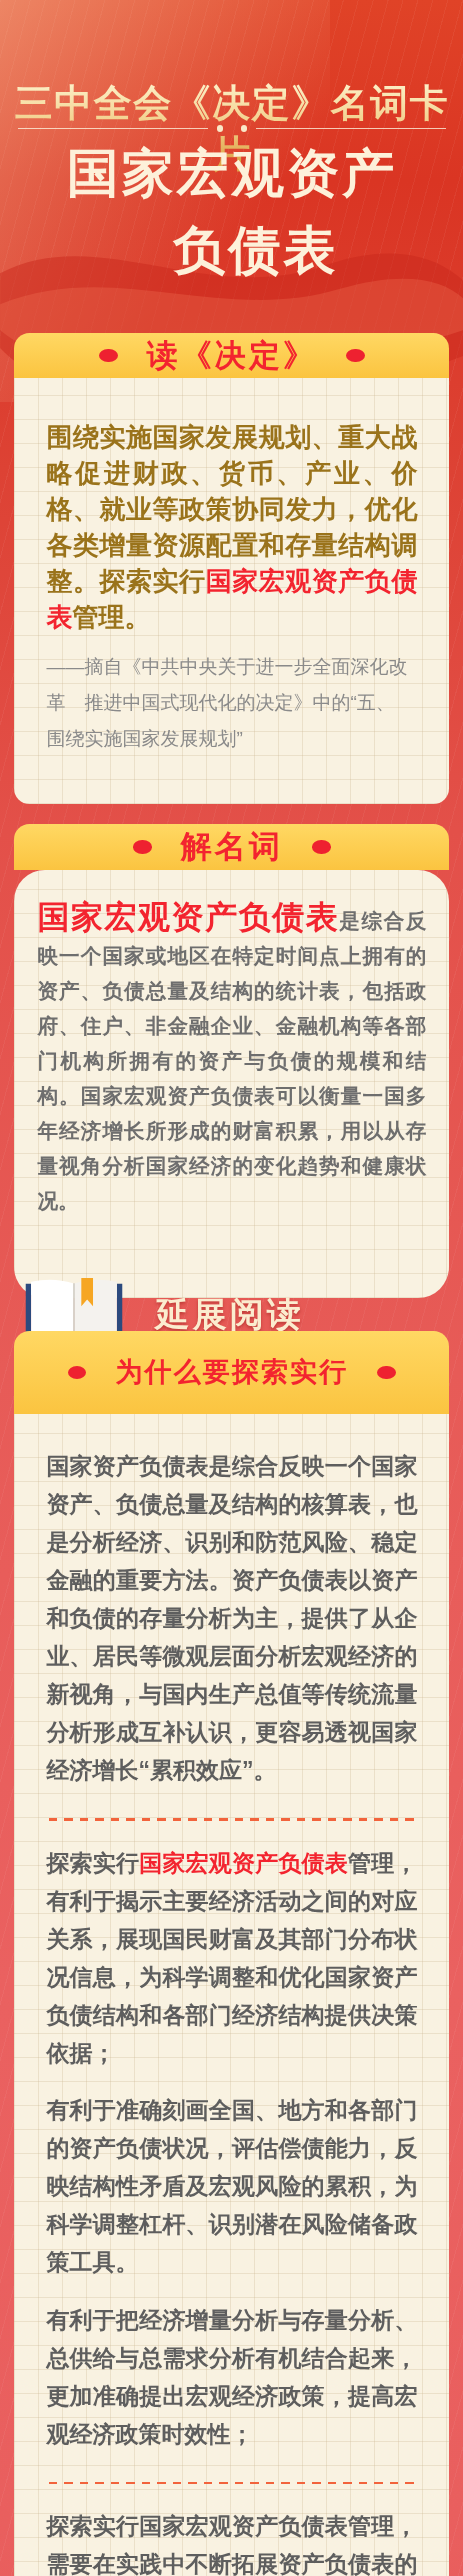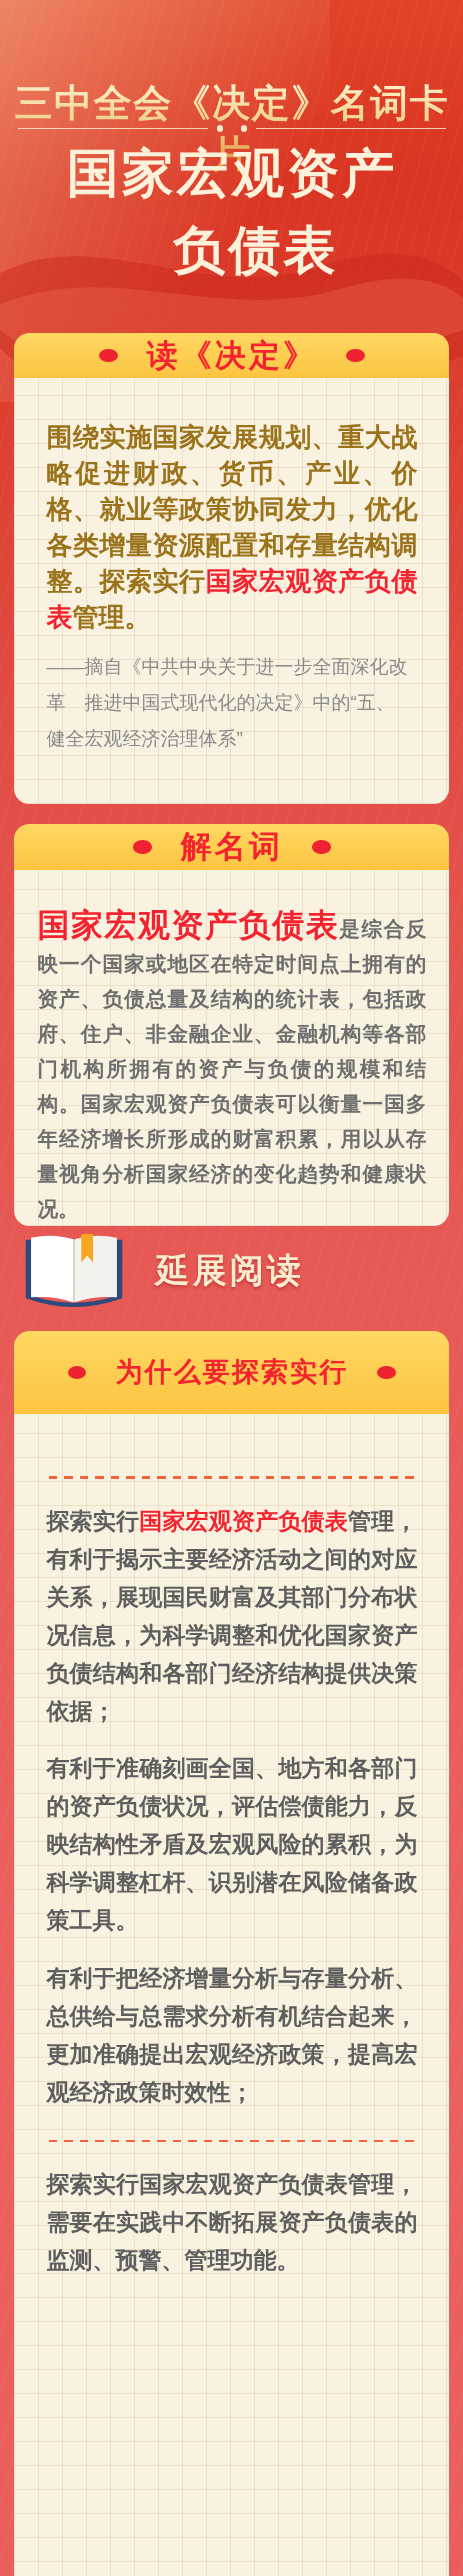--- a/index.html
+++ b/index.html
@@ -49,27 +49,27 @@
   #card-read .card-body{height:426px;padding:41px 32px 0;}
   .p-gold{margin:0;font-size:26px;line-height:36px;font-weight:bold;color:#9a731b;text-align:justify;}
   .hl{color:#f3242f;}
   .citation{margin:14.4px 0 0;font-size:19px;line-height:36px;color:#8a8a8a;
     white-space:pre-line;font-weight:normal;}
 
   
   #card-explain{top:824px;height:385px;}
   #card-explain .card-head{height:46px;}
   #card-explain .head-title{font-size:31px;}
-  #card-explain .card-body{height:356px;padding:38px 23px 0;}
+  #card-explain .card-body{height:428px;padding:30px 23px 0;border-radius:31px;}
   .p-serif{margin:0;font-family:"Liberation Serif","DejaVu Serif",serif;font-weight:bold;
     font-size:20.6px;line-height:35px;color:#6e6e6e;text-align:justify;}
   .p-serif .lead{font-size:32px;color:#f3242f;}
 
   
-  .reading{position:absolute;top:1232px;left:20.6px;display:flex;align-items:center;}
+  .reading{position:absolute;top:1276px;left:20.6px;display:flex;align-items:center;}
   .reading-label{margin-left:29px;font-family:"DejaVu Serif","Liberation Serif",serif;
     font-weight:bold;font-size:34px;color:#fbeccf;letter-spacing:3.1px;
     text-shadow:0 2.1px 3.1px rgba(140,20,15,.45);}
 
   
   #card-why{top:1331px;height:2095px;}
   #card-why .card-head{height:83px;border-radius:15.5px 15.5px 0 0;}
   .why-titles{display:flex;flex-direction:row;align-items:center;line-height:1.28;}
   .why-titles .head-title{font-size:27px;letter-spacing:2.1px;}
   #card-why .card-body{height:2012px;padding:33px 32px 26px;}
@@ -104,21 +104,21 @@
   <div class="card" id="card-read">
     <div class="card-head">
       <div class="dot"></div>
       <div class="head-title">读《决定》</div>
       <div class="dot"></div>
     </div>
     <div class="card-body">
       <p class="p-gold"><span>围绕实施国家发展规划、重大战略促进财政、货币、产业、价格、就业等政策协同发力，优化各类增量资源配置和存量结构调整。探索实行</span><span class="hl">国家宏观资产负债表</span><span>管理。</span></p>
       <p class="citation">——摘自《中共中央关于进一步全面深化改
 革　推进中国式现代化的决定》中的“五、
-健全宏观经济治理体系”</p>
+围绕实施国家发展规划”</p>
     </div>
   </div>
 
   <div class="card" id="card-explain">
     <div class="card-head">
       <div class="dot"></div>
       <div class="head-title">解名词</div>
       <div class="dot"></div>
     </div>
     <div class="card-body">
@@ -139,20 +139,21 @@
 
   <div class="card" id="card-why">
     <div class="card-head">
       <div class="dot"></div>
       <div class="why-titles">
         <div class="head-title">为什么要探索实行</div>
       </div>
       <div class="dot"></div>
     </div>
     <div class="card-body">
+      <p class="p-gray"><span>国家资产负债表是综合反映一个国家资产、负债总量及结构的核算表，也是分析经济、识别和防范风险、稳定金融的重要方法。资产负债表以资产和负债的存量分析为主，提供了从企业、居民等微观层面分析宏观经济的新视角，与国内生产总值等传统流量分析形成互补认识，更容易透视国家经济增长“累积效应”。</span></p>
       <div class="dashed-divider"></div>
       <p class="p-gray"><span>探索实行</span><span class="hl">国家宏观资产负债表</span><span>管理，有利于揭示主要经济活动之间的对应关系，展现国民财富及其部门分布状况信息，为科学调整和优化国家资产负债结构和各部门经济结构提供决策依据；</span></p>
       <p class="p-gray"><span>有利于准确刻画全国、地方和各部门的资产负债状况，评估偿债能力，反映结构性矛盾及宏观风险的累积，为科学调整杠杆、识别潜在风险储备政策工具。</span></p>
       <p class="p-gray"><span>有利于把经济增量分析与存量分析、总供给与总需求分析有机结合起来，更加准确提出宏观经济政策，提高宏观经济政策时效性；</span></p>
       <div class="dashed-divider"></div>
       <p class="p-gray"><span>探索实行国家宏观资产负债表管理，需要在实践中不断拓展资产负债表的监测、预警、管理功能。</span></p>
 
     </div>
   </div>
 

